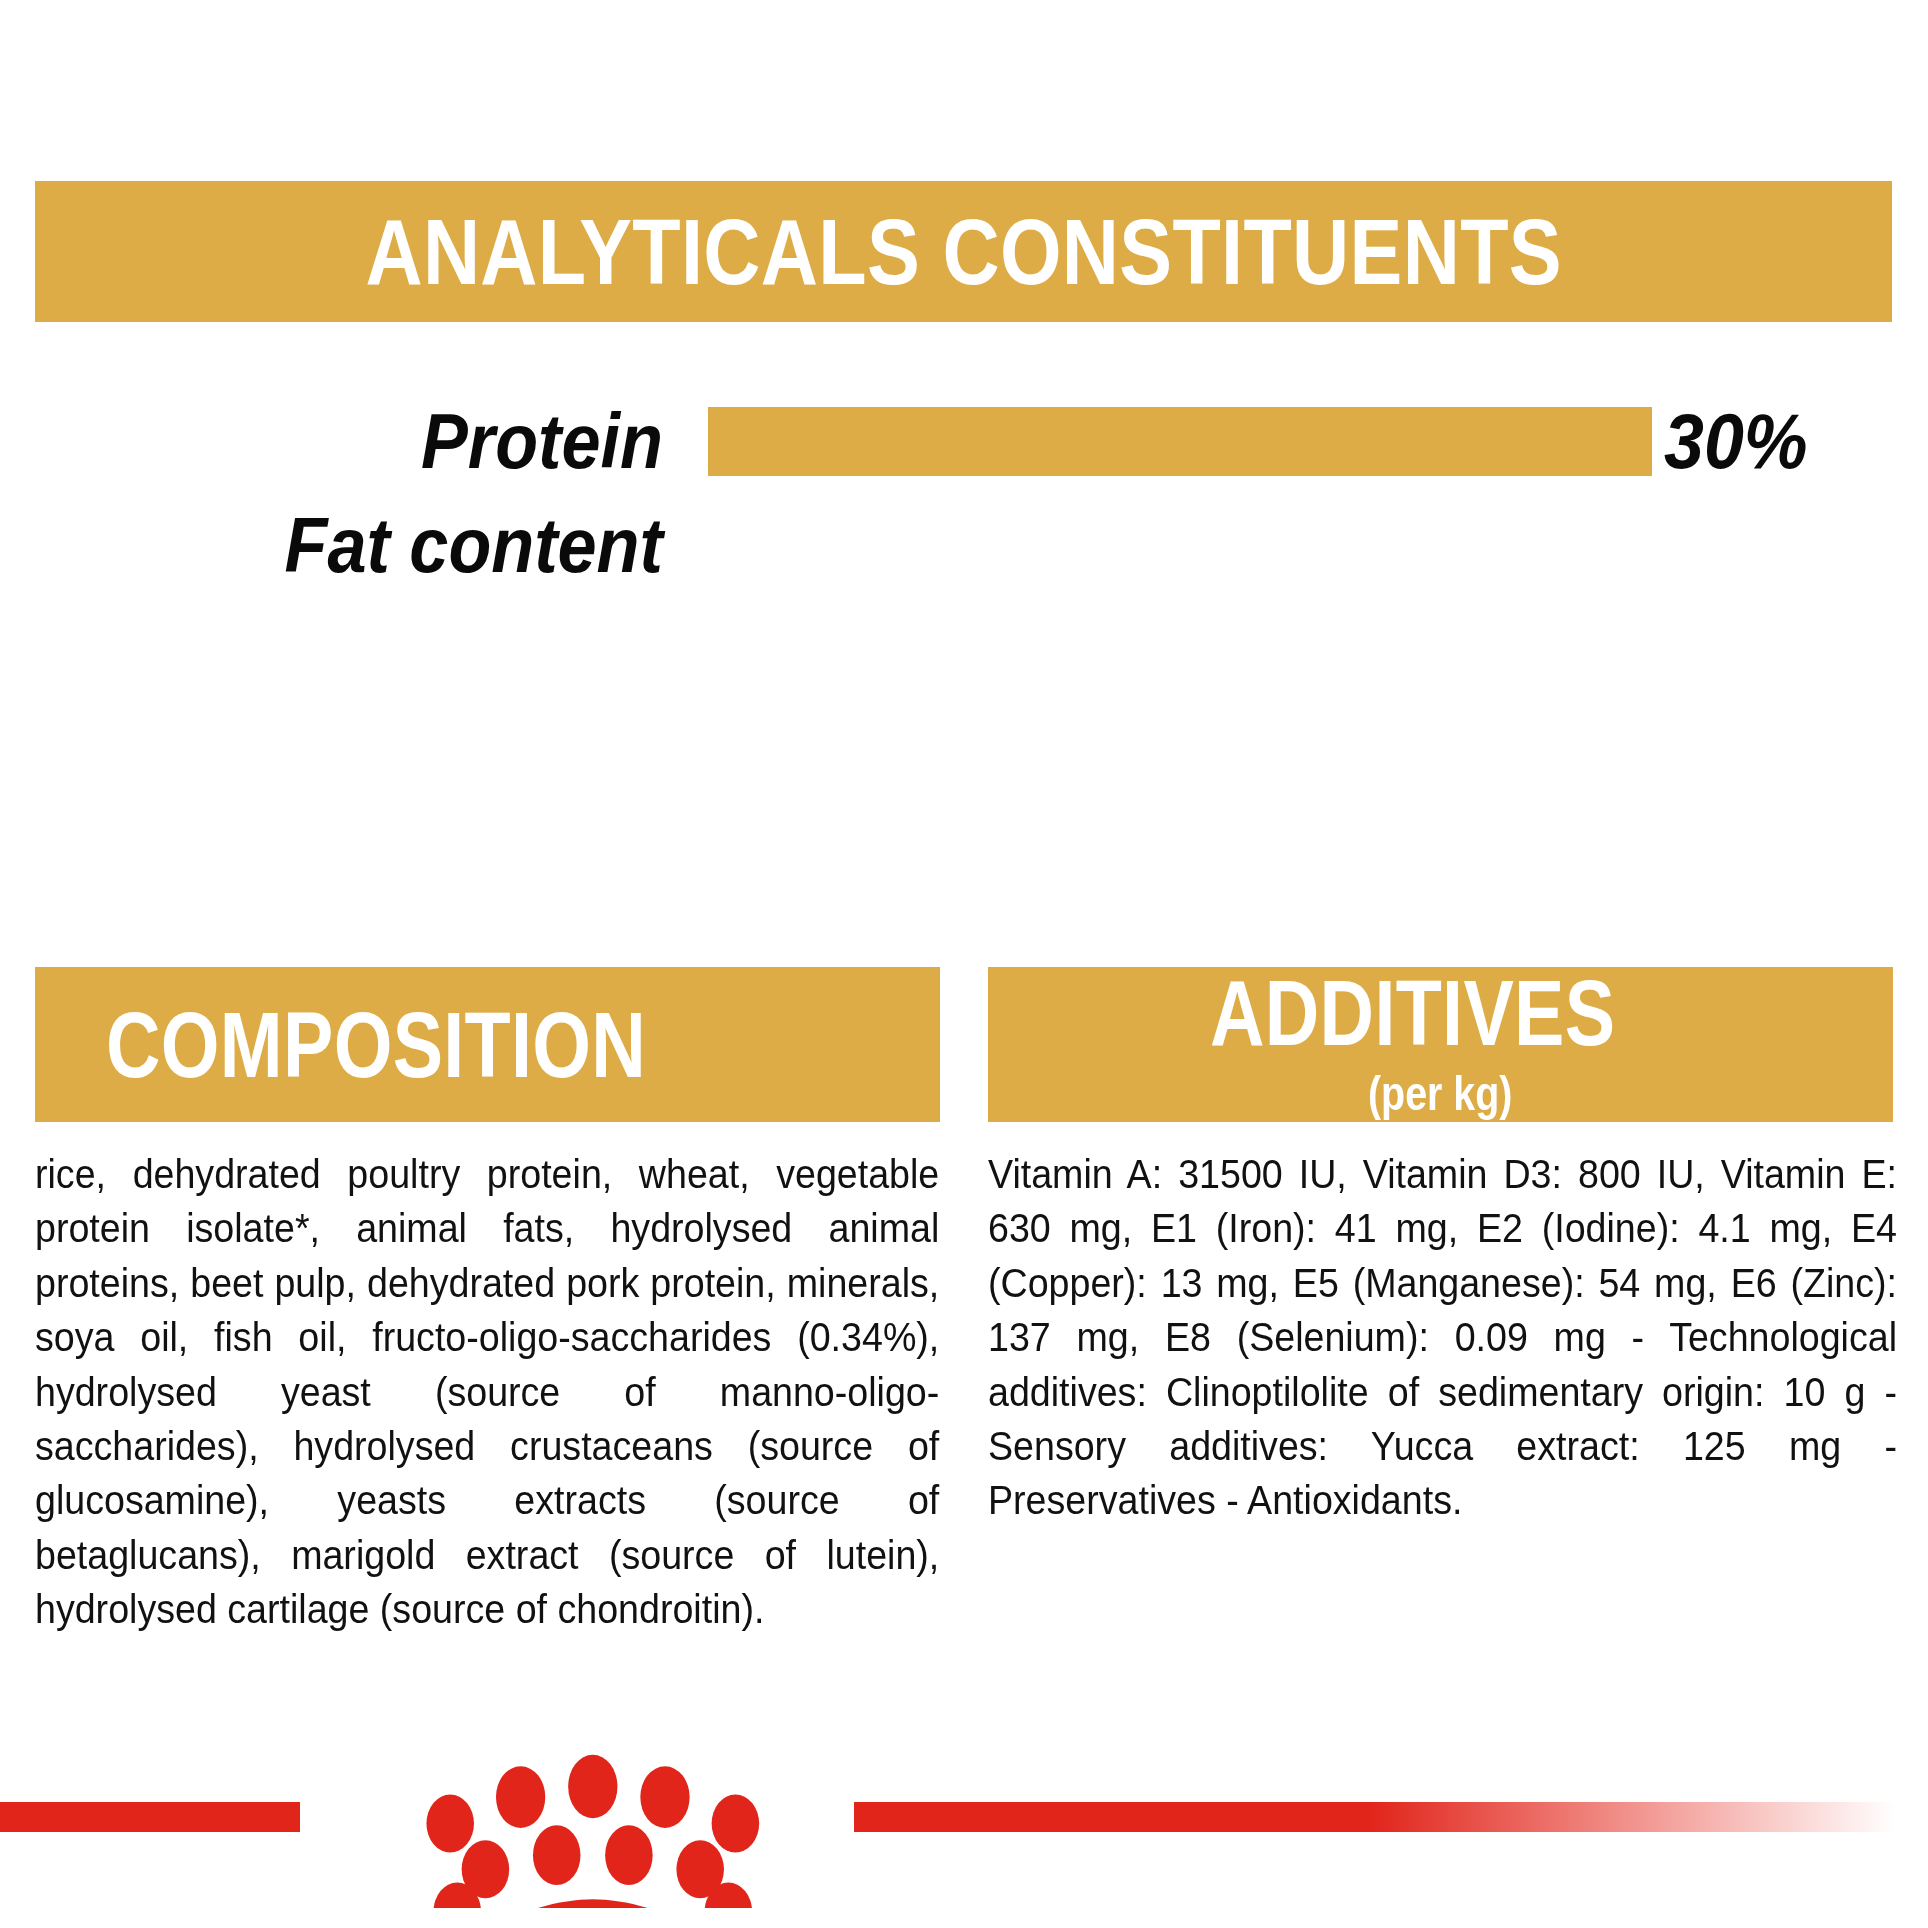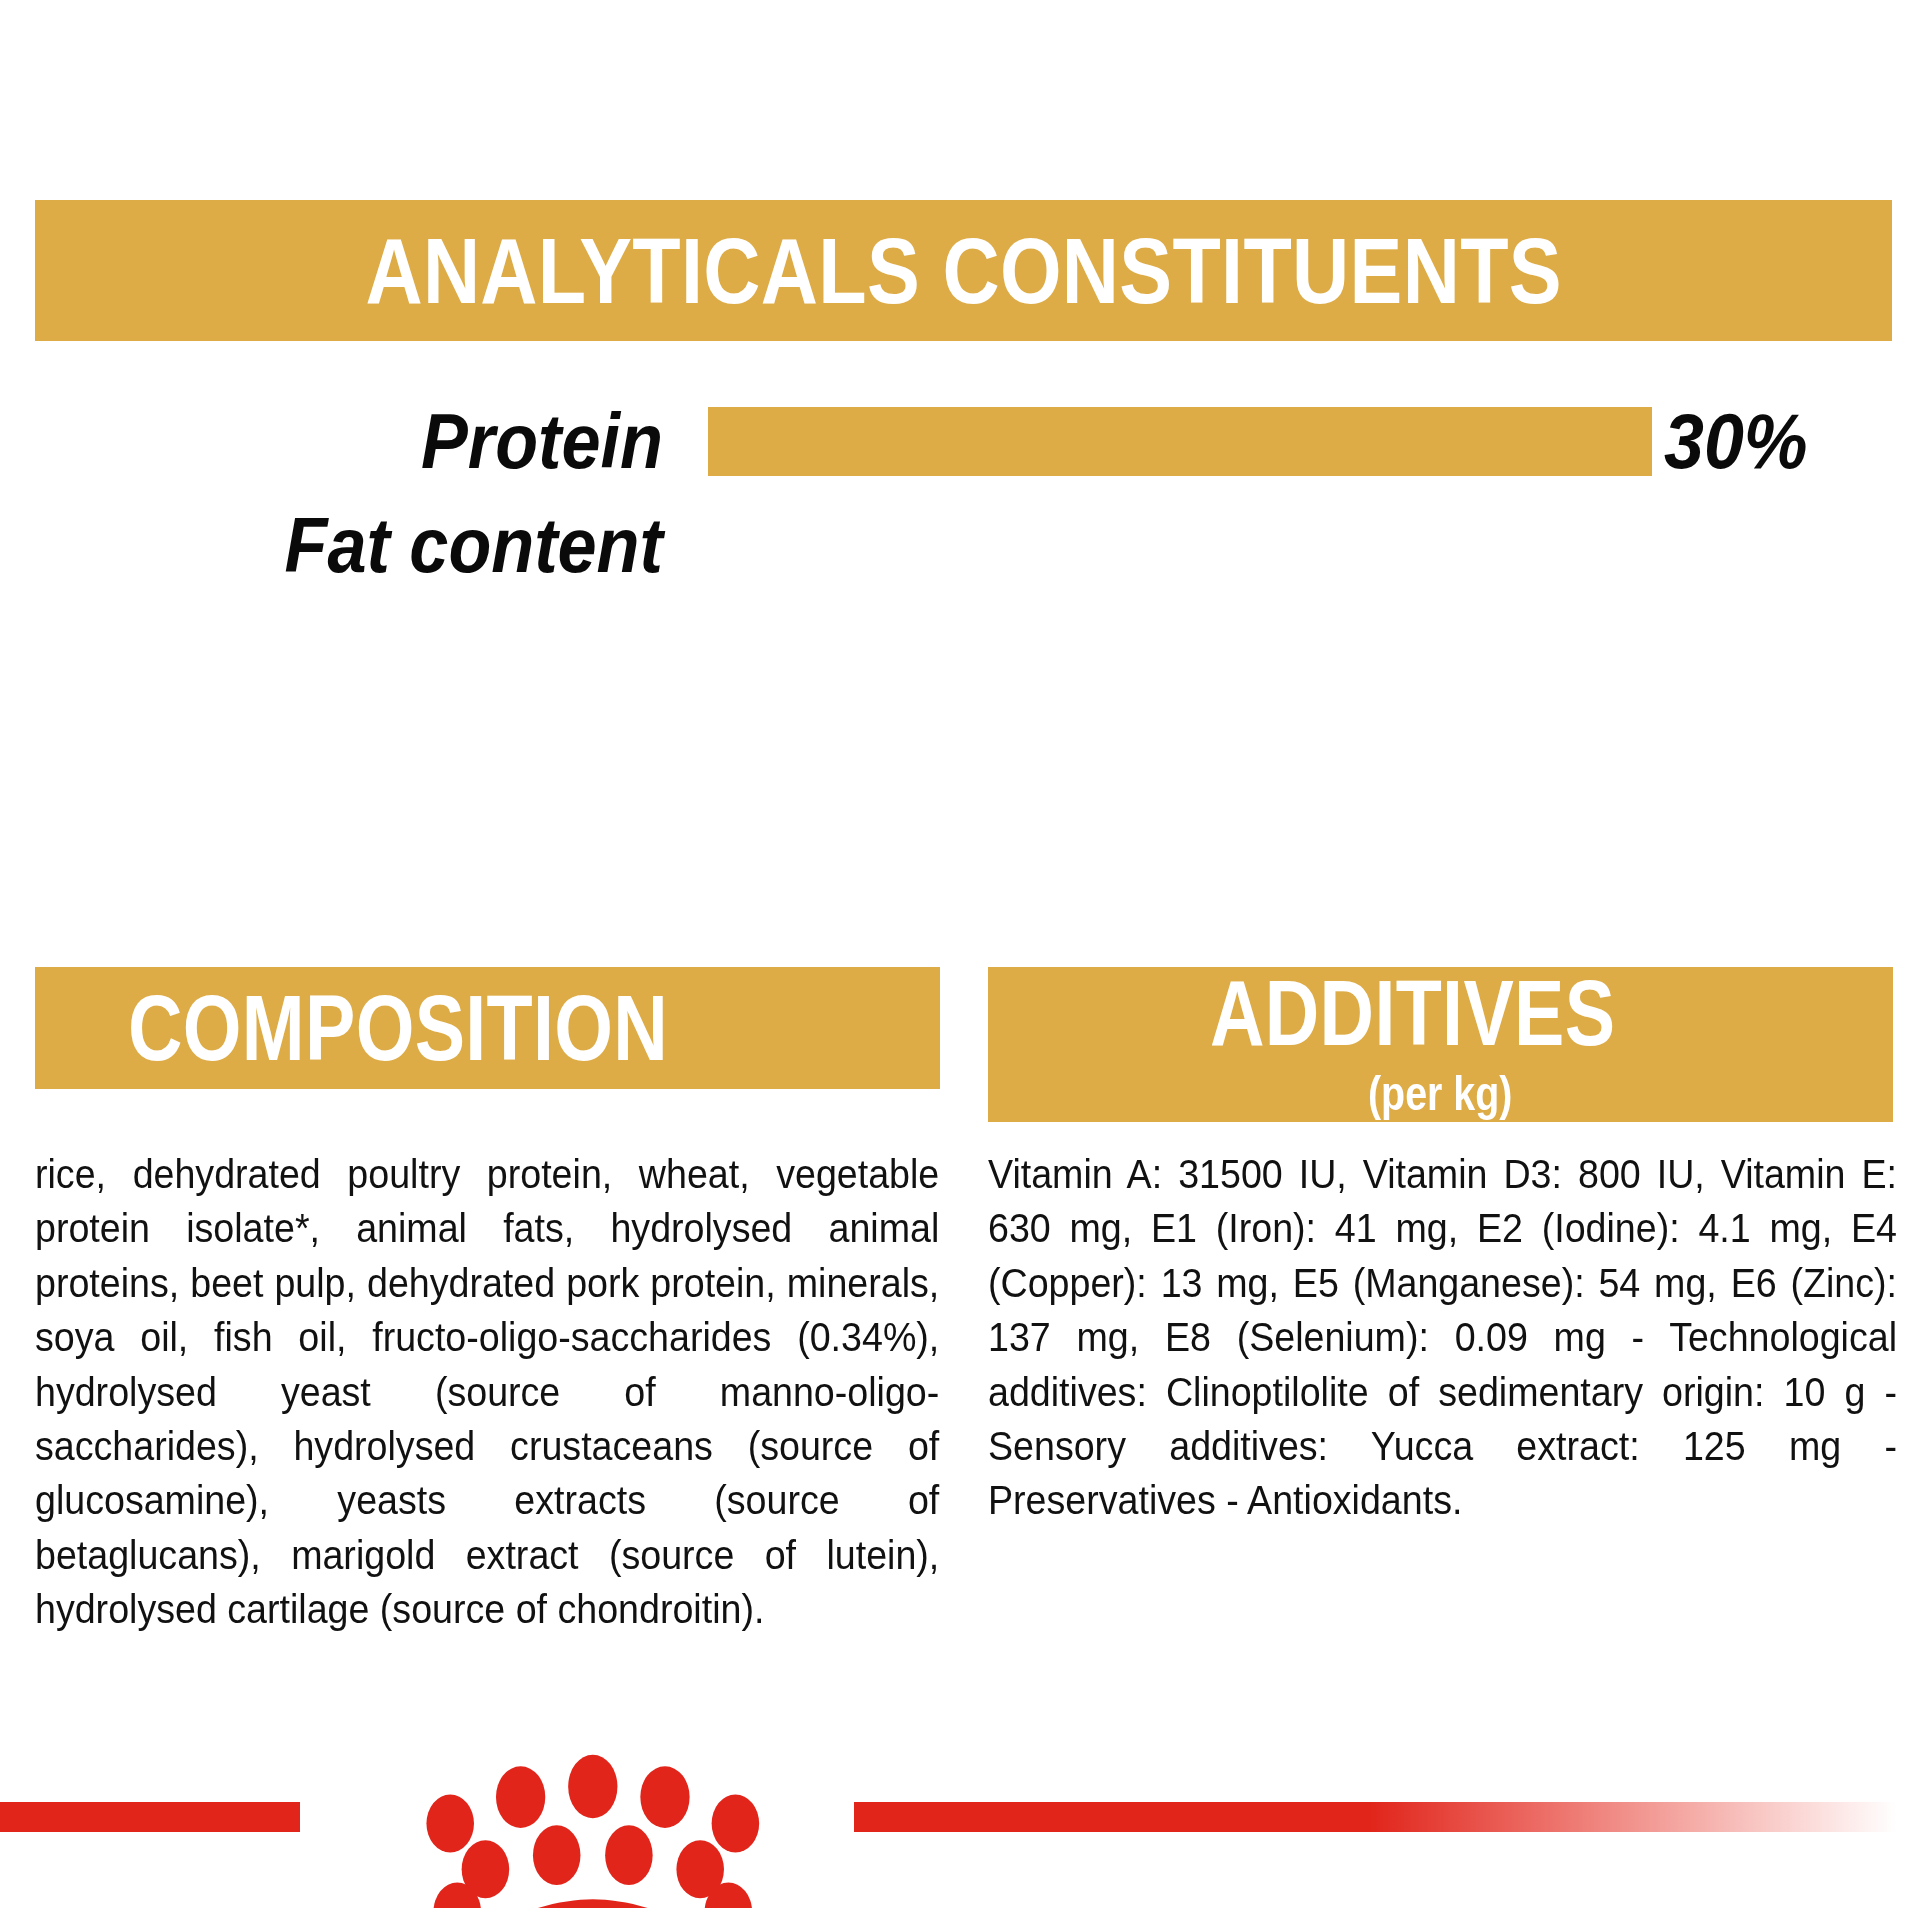--- a/index.html
+++ b/index.html
@@ -37,35 +37,34 @@
     transform: scaleX(0.82);
     transform-origin: left center;
   }
 
   #analyticals-band {
     left: 35px;
     top: 181px;
     width: 1857px;
     height: 141px;
     justify-content: center;
-    margin-top: 19px;
   }
   #analyticals-band .band-title {
     font-size: 92px;
     line-height: 1;
     transform: scaleX(0.86);
     transform-origin: center center;
   }
 
   #composition-band {
     left: 35px;
     top: 967px;
     width: 905px;
-    height: 122px;
-    padding-left: 93px;
+    height: 155px;
+    padding-left: 71px;
   }
   #composition-band .band-title {
     font-size: 92px;
     line-height: 1;
   }
 
   #additives-band {
     left: 988px;
     top: 967px;
     width: 905px;

